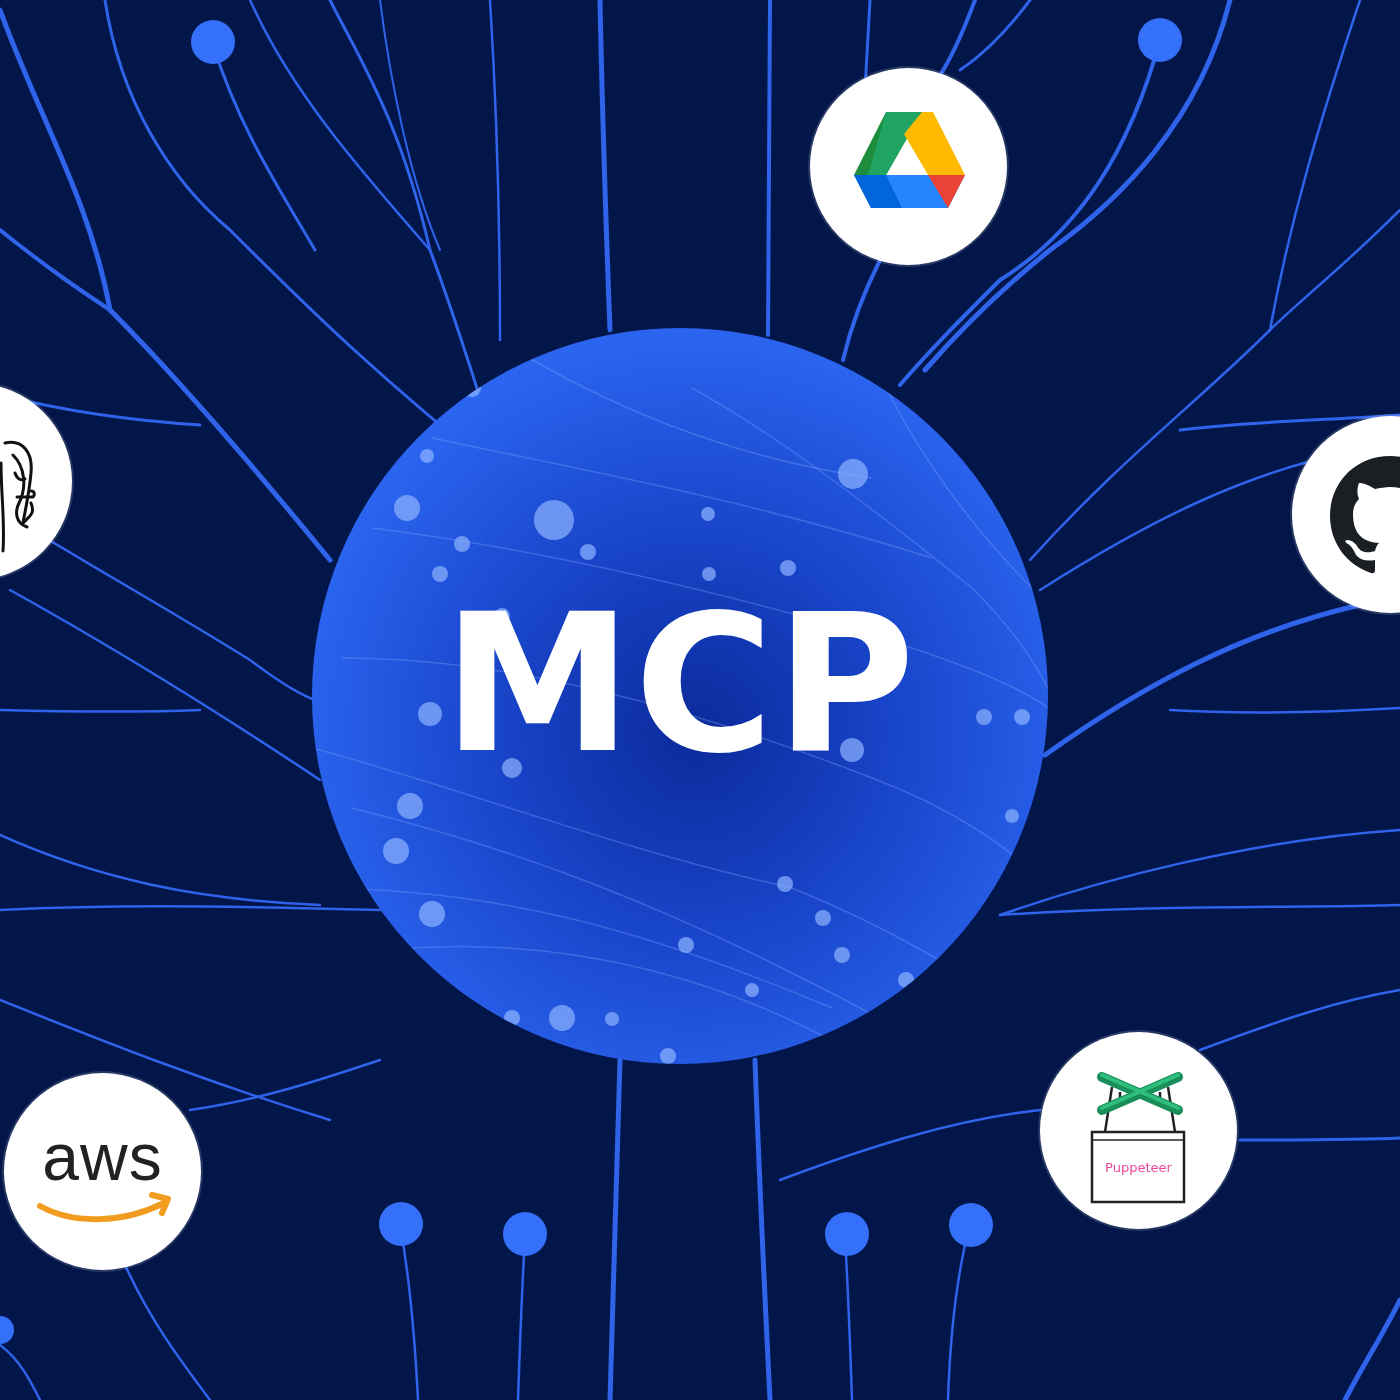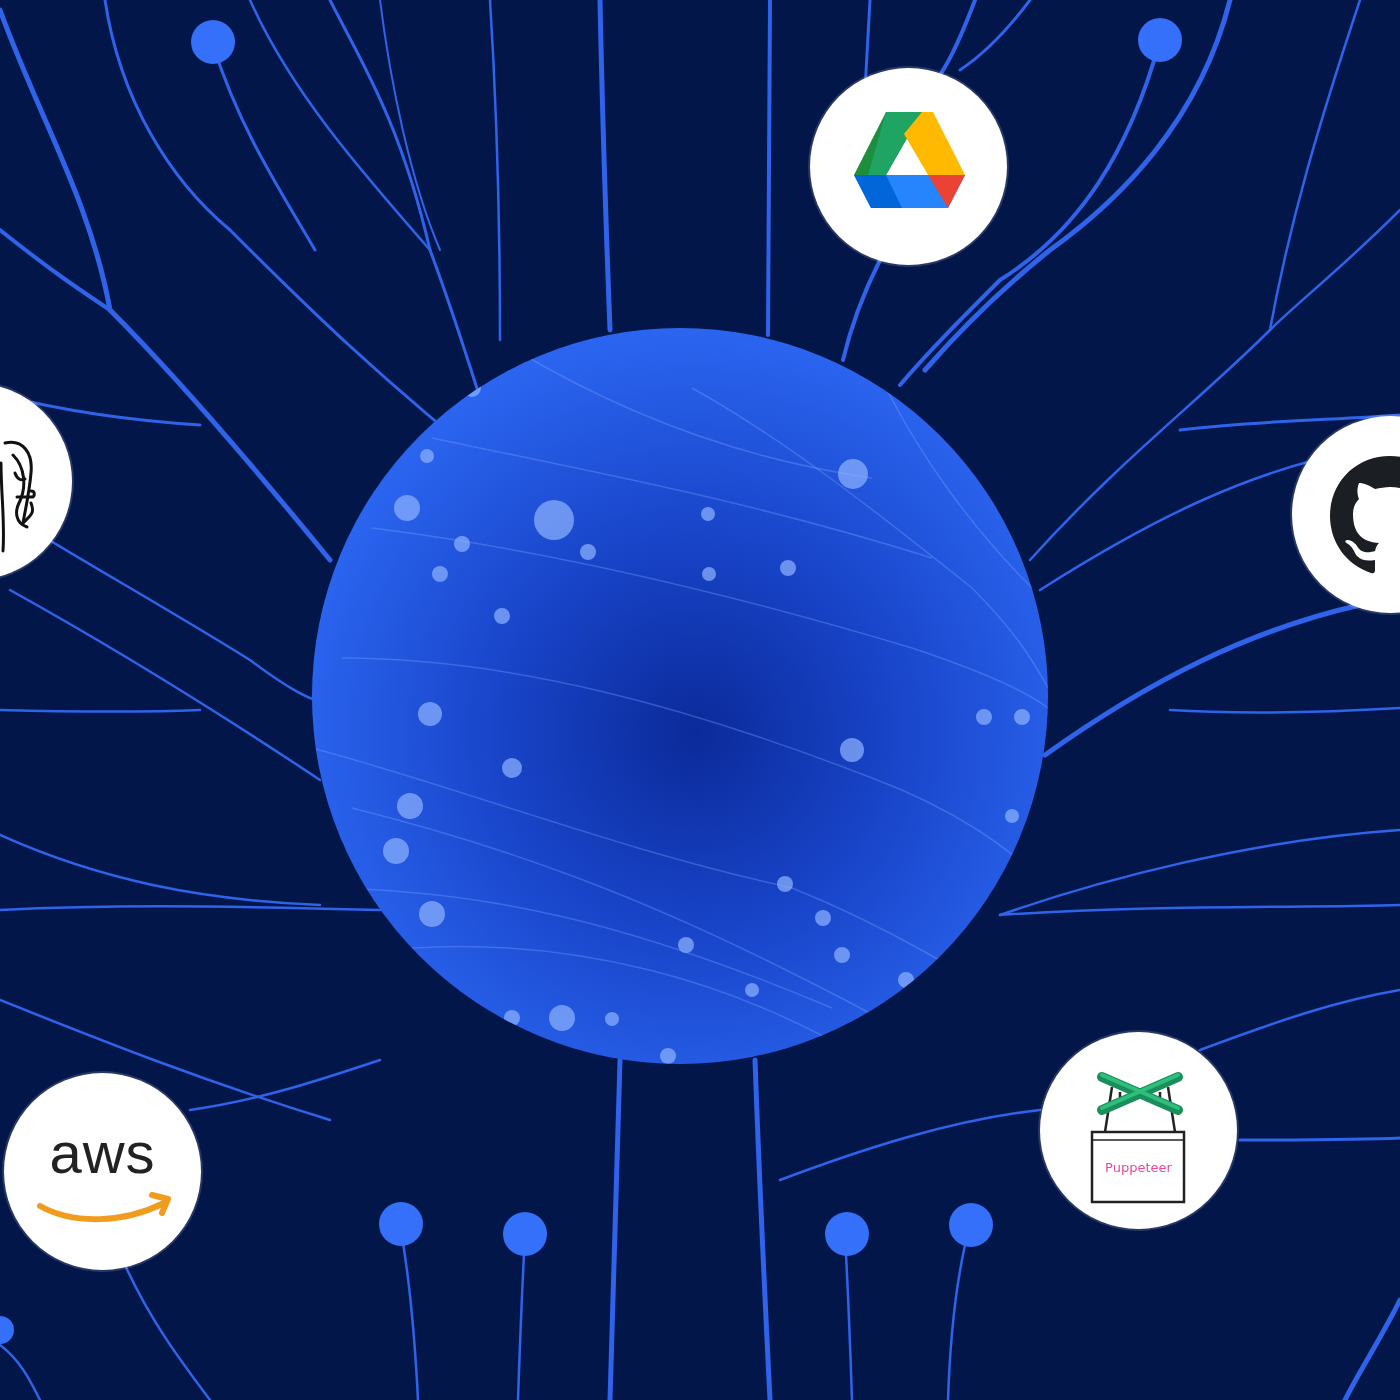--- a/index.html
+++ b/index.html
@@ -5,21 +5,21 @@
   html, body { margin:0; padding:0; }
   body { width:1400px; height:1400px; overflow:hidden; background:#03164a; position:relative; font-family:"DejaVu Sans", sans-serif; }
   #bg { position:absolute; left:0; top:0; width:1400px; height:1400px; }
   .logo-circle { position:absolute; border-radius:50%; background:#ffffff; box-shadow:0 0 0 2px rgba(255,255,255,0.15); overflow:hidden; }
   .hub { position:absolute; left:312px; top:328px; width:736px; height:736px; border-radius:50%;
          background: radial-gradient(circle at 52% 55%, #0b2a9a 0%, #1844c8 35%, #2a63ee 70%, #3774f7 100%); overflow:hidden; }
   .hub svg { position:absolute; left:0; top:0; }
   .hub-title { position:absolute; left:0; width:100%; top:262px; text-align:center; color:#ffffff;
                font-family:"DejaVu Sans", sans-serif; font-weight:bold; font-size:190px; letter-spacing:2px; line-height:1; }
   .aws-text { position:absolute; left:0; width:100%; top:22px; text-align:center; font-family:"Liberation Sans", sans-serif;
-              font-size:58px; color:#222222; letter-spacing:1px; }
+              font-size:66px; color:#222222; letter-spacing:1px; }
   .pupp-label { position:absolute; left:0; width:100%; text-align:center; font-family:"DejaVu Sans", sans-serif; font-size:13px; color:#ec4899; }
 </style>
 </head>
 <body>
 
 <svg id="bg" viewBox="0 0 1400 1400" width="1400" height="1400">
   <g fill="none" stroke="#2e63ea" stroke-linecap="round">
 
     <path d="M0 10 C40 120 90 200 110 310" stroke-width="5"></path>
     <path d="M110 310 C160 360 240 450 330 560" stroke-width="5"></path>
@@ -125,20 +125,21 @@
       <circle cx="374" cy="617" r="8"></circle>
       <circle cx="530" cy="627" r="8"></circle>
       <circle cx="594" cy="652" r="8"></circle>
       <circle cx="440" cy="662" r="7"></circle>
       <circle cx="200" cy="690" r="8"></circle>
       <circle cx="250" cy="690" r="13"></circle>
       <circle cx="356" cy="728" r="8"></circle>
       <circle cx="300" cy="691" r="7"></circle>
     </g>
   </svg>
+  <div class="hub-title">MCP</div>
 </div>
 
 <div class="logo-circle" style="left:810px;top:68px;width:197px;height:197px;">
   <svg width="197" height="197" viewBox="0 0 197 197">
     <polygon points="76,44 112,44 76,107 44,107" fill="#1e8e3e"></polygon>
     <polygon points="76,44 112,44 76,107 58,107" fill="#1fa463"></polygon>
     <polygon points="112,44 123,44 155,107 118,107 94,66" fill="#ffba00"></polygon>
     <polygon points="44,107 155,107 138,140 61,140" fill="#2684fc"></polygon>
     <polygon points="44,107 76,107 92,140 61,140" fill="#0066da"></polygon>
     <polygon points="118,107 155,107 138,140" fill="#ea4335"></polygon>

